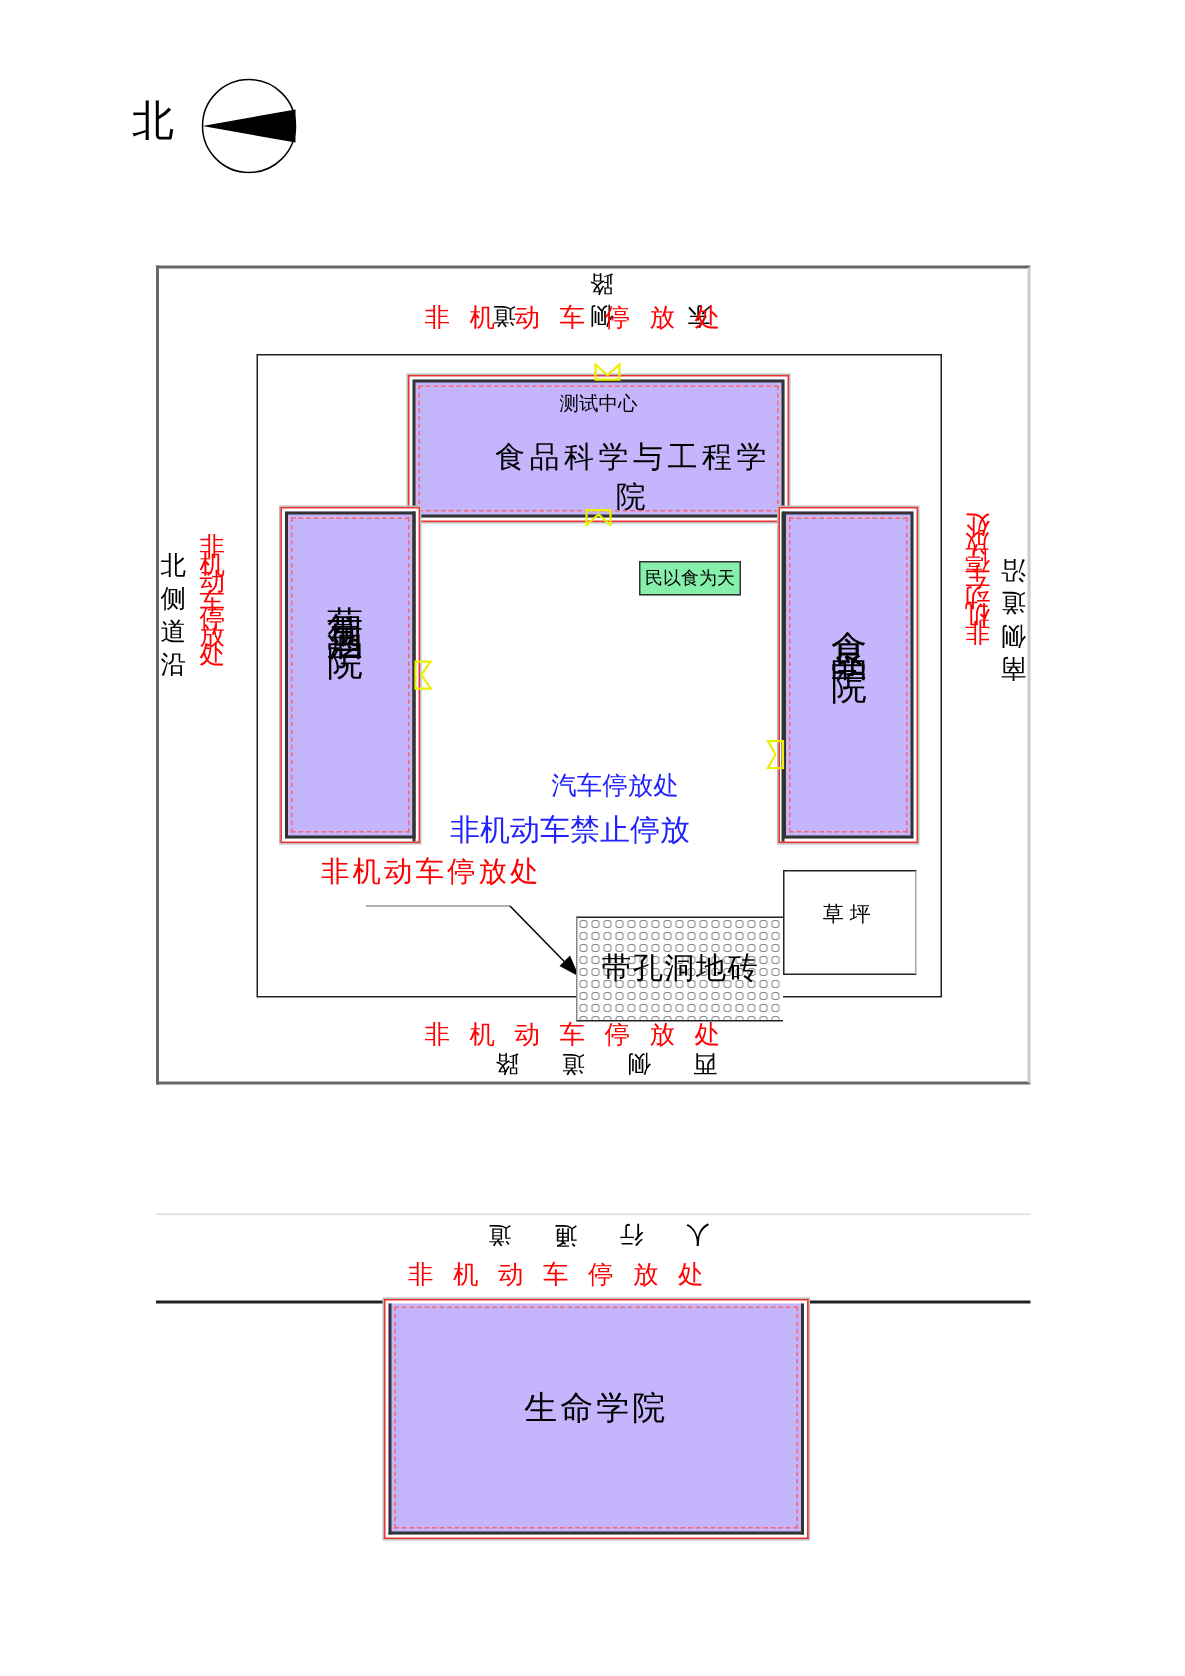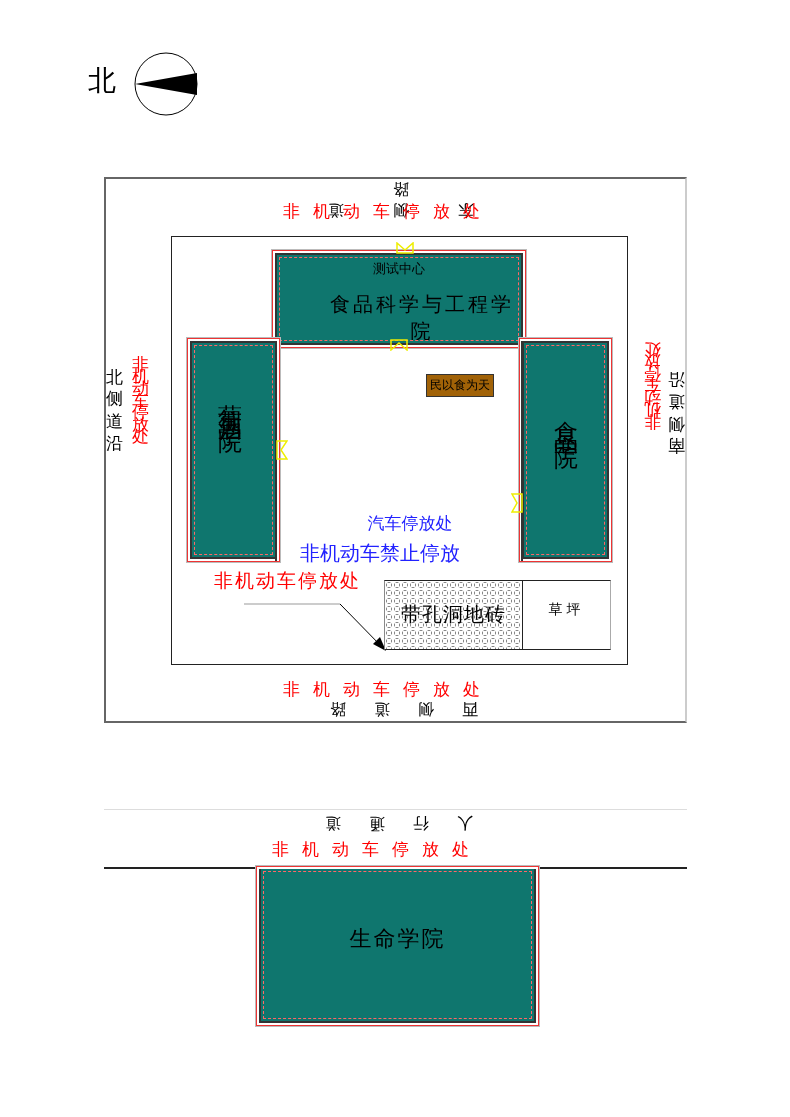--- a/index.html
+++ b/index.html
@@ -1,33 +1,33 @@
 <!DOCTYPE html>
 <html><head>
 <meta charset="utf-8">
 <style>
   html, body { margin:0; padding:0; background:#fff; }
   body { width:790px; height:1117px; position:relative; overflow:hidden;
          font-family:"DejaVu Sans", sans-serif; color:#000; }
   .abs { position:absolute; }
   .frame { position:absolute; border:2px solid #666; border-right-color:#ccc; box-sizing:border-box; }
   .inner { position:absolute; border:1.5px solid #222; box-sizing:border-box; }
-  .bldg { position:absolute; box-sizing:border-box; background:#0f766e;
+  .bldg { position:absolute; box-sizing:border-box; background:#c4b5fd;
           border:2px solid #333;
           box-shadow: 0 0 0 2px #fff, 0 0 0 3px #e33, 0 0 0 4px #bbb; }
   .bldg::after { content:""; position:absolute; inset:2px; border:1px dashed #f66; pointer-events:none; }
   .red { color:#f00; }
   .blue { color:#22f;margin-top:32px; }
   .spaced { letter-spacing:13px; white-space:nowrap; }
   .vtext { writing-mode:vertical-rl; text-orientation:upright; white-space:nowrap; }
   .door { position:absolute; width:18px; height:12px; }
   .door svg { display:block; }
   .pattern { background-color:#fff;
              background-image: radial-gradient(circle, transparent 2.2px, #888 2.3px, #888 2.8px, transparent 3px);
-             background-size:8px 8px; }
+             background-size:8px 8px;margin-top:31px; }
 </style>
 </head>
 <body>
 
 <div class="abs" style="left:88px;top:50px;width:120px;height:70px;">
   <span style="position:absolute;left:0;top:12px;font-size:28px;">北</span>
   <svg width="70" height="70" style="position:absolute;left:44px;top:0;" viewBox="0 0 70 70">
     <circle cx="34" cy="34" r="31" fill="#fff" stroke="#000" stroke-width="1"></circle>
     <polygon points="3,34 65,23 65,45" fill="#000"></polygon>
   </svg>
@@ -59,21 +59,21 @@
   <div class="vtext" style="position:absolute;left:22px;top:42px;font-size:24px;letter-spacing:6px;">葡萄酒学院</div>
 </div>
 
 <div class="bldg" style="left:522px;top:341px;width:87px;height:218px;">
   <div class="vtext" style="position:absolute;left:26px;top:58px;font-size:24px;letter-spacing:8px;">食品学院</div>
 </div>
 
 <div class="abs" style="left:275px;top:341px;width:2px;height:220px;background:#333;"></div>
 <div class="abs" style="left:521px;top:341px;width:2px;height:220px;background:#333;"></div>
 
-<div class="abs" style="left:426px;top:374px;border:1px solid #333;padding:2px 3px;font-size:12px;background:#a16207;">民以食为天</div>
+<div class="abs" style="left:426px;top:374px;border:1px solid #333;padding:2px 3px;font-size:12px;background:#86efac;">民以食为天</div>
 
 <div class="abs blue" style="left:300px;top:480px;width:220px;text-align:center;font-size:17px;">汽车停放处</div>
 <div class="abs blue" style="left:300px;top:508px;width:220px;font-size:20px;">非机动车禁止停放</div>
 
 <div class="door" style="left:396px;top:242px;">
   <svg width="18" height="12">
       <polygon points="1,1 9,8 17,1 17,11 1,11" fill="none" stroke="#ee0" stroke-width="1.5"></polygon>
     </svg>
 </div>
 <div class="door" style="left:390px;top:339px;">

